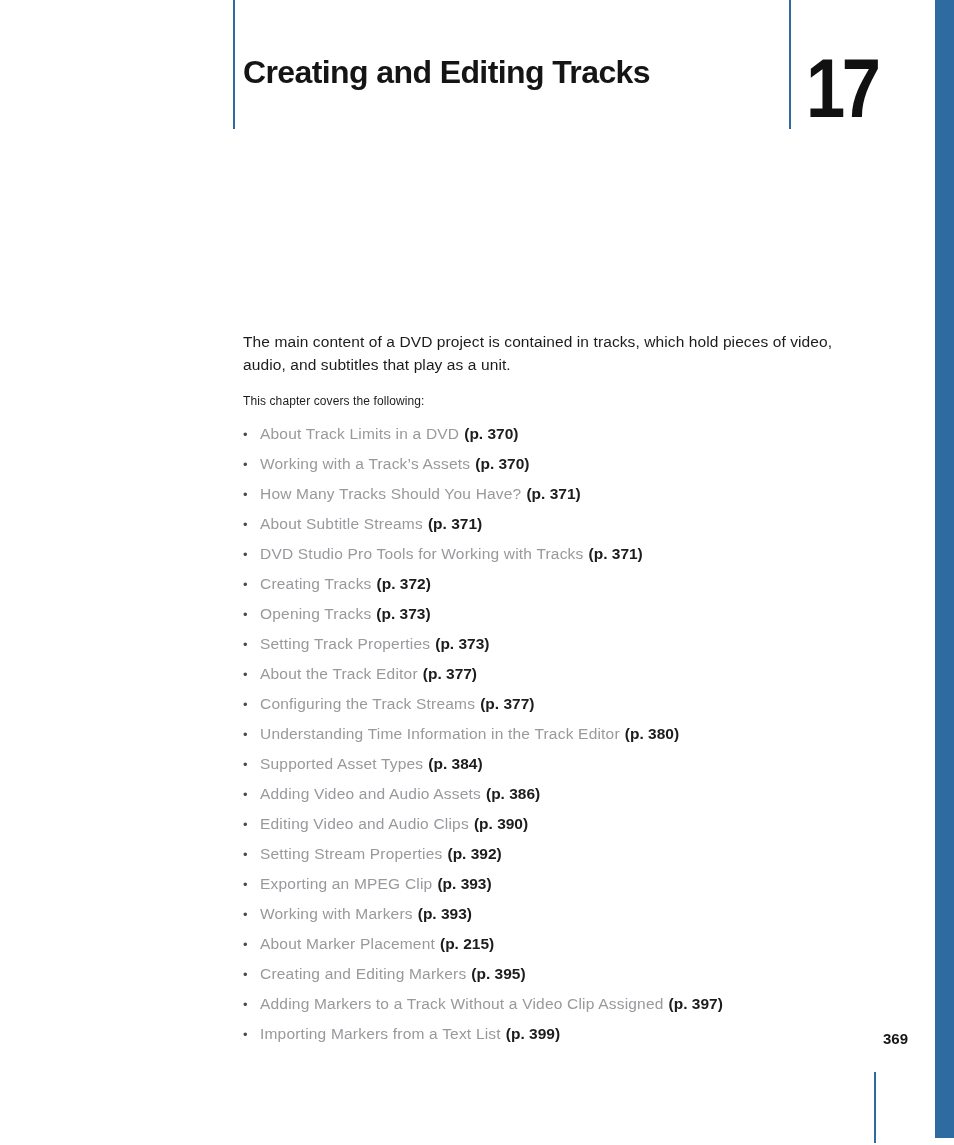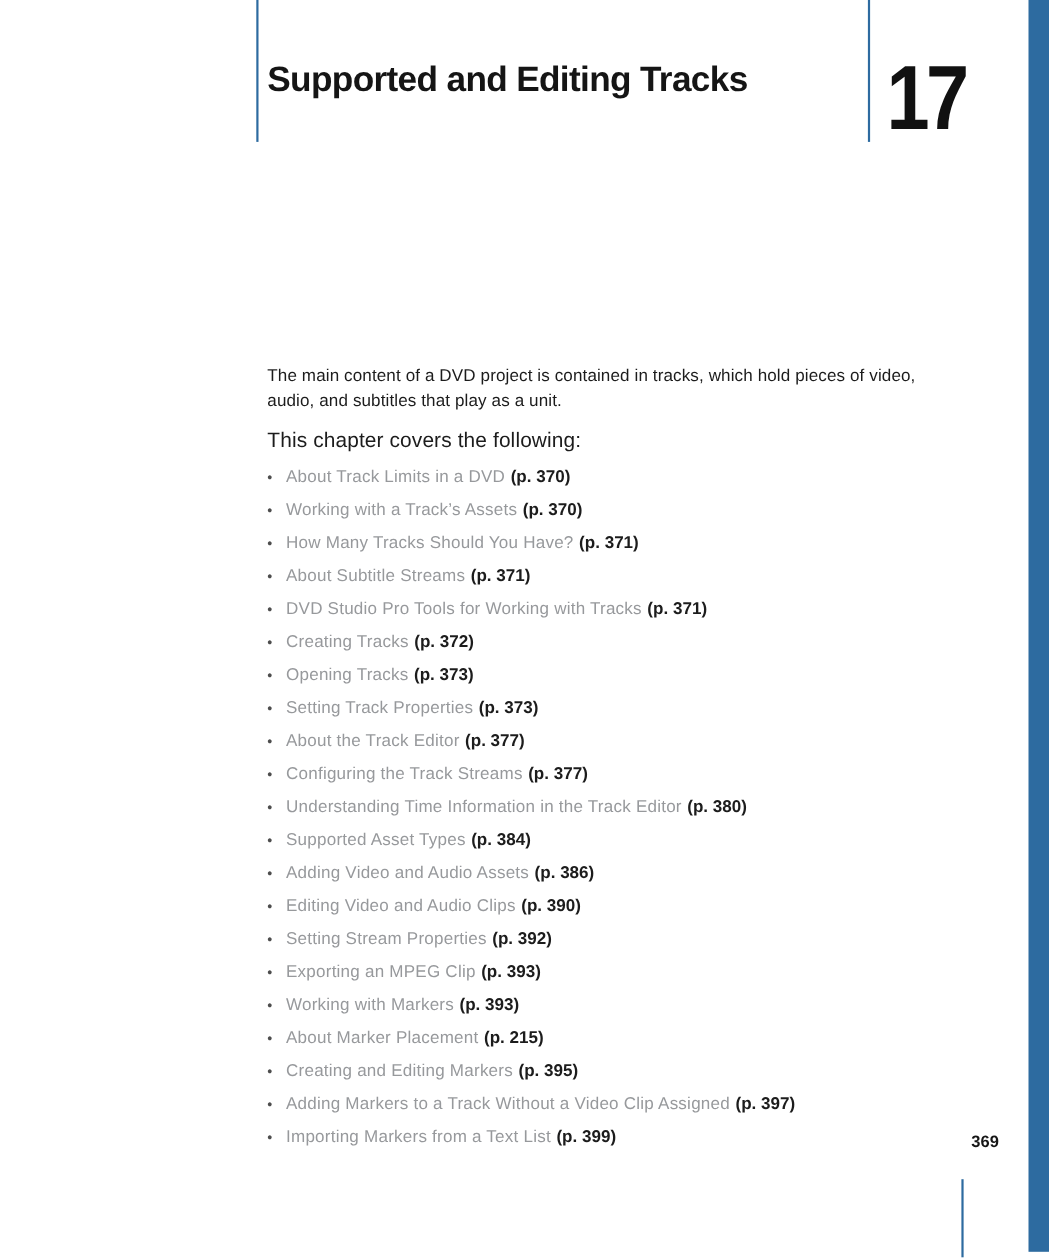--- a/index.html
+++ b/index.html
@@ -61,21 +61,21 @@
     margin-top: 46px;
   }
   .intro-paragraph {
     margin: 0;
     font-size: 15.5px;
     line-height: 23px;
     letter-spacing: 0.1px;
   }
   .covers-label {
     margin: 14px 0 0 0;
-    font-size: 19px;
+    font-size: 12px;
     line-height: 22px;
     letter-spacing: 0.1px;
   }
   .toc-list {
     list-style: none;
     margin: 10px 0 0 0;
     padding: 0;
   }
   .toc-item {
     height: 30px;
@@ -117,21 +117,21 @@
 </head>
 <body>
 
 <div class="page">
 
   <div class="accent-bar"></div>
 
   <div class="rule rule-left"></div>
   <div class="rule rule-right"></div>
 
-  <h1 class="chapter-title">Supported and Editing Tracks</h1>
+  <h1 class="chapter-title">Creating and Editing Tracks</h1>
 
   <div class="chapter-number">17</div>
 
   <div class="content">
     <p class="intro-paragraph">The main content of a DVD project is contained in tracks, which hold pieces of video, audio, and subtitles that play as a unit.</p>
     <p class="covers-label">This chapter covers the following:</p>
     <ul class="toc-list">
         <li class="toc-item"><span class="bullet">•</span><a href="#" class="toc-link">About Track Limits in a DVD</a><span class="page-ref">(p. 370)</span></li>
         <li class="toc-item"><span class="bullet">•</span><a href="#" class="toc-link">Working with a Track’s Assets</a><span class="page-ref">(p. 370)</span></li>
         <li class="toc-item"><span class="bullet">•</span><a href="#" class="toc-link">How Many Tracks Should You Have?</a><span class="page-ref">(p. 371)</span></li>

